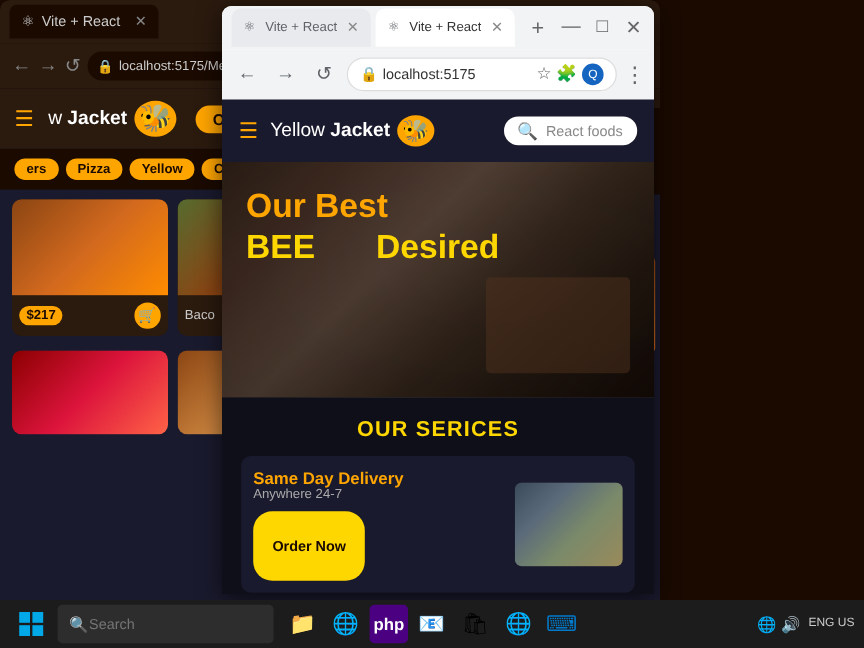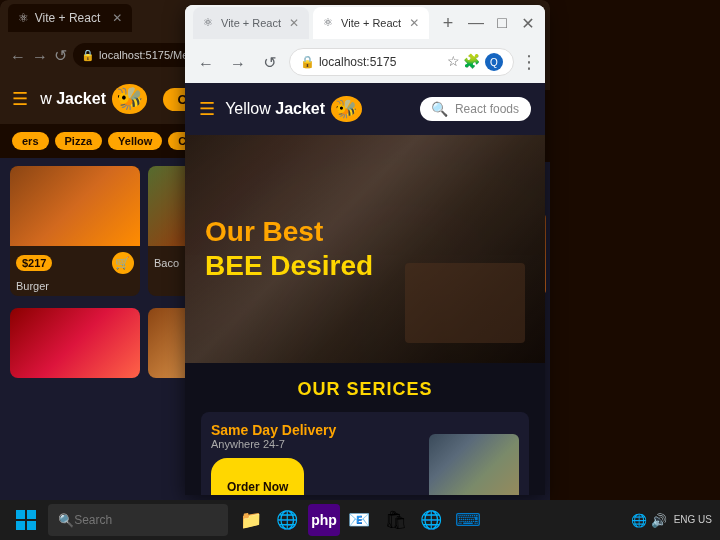--- a/index.html
+++ b/index.html
@@ -136,24 +136,24 @@
     .logo-bee { font-size: 18px; background: #ffa500; border-radius: 50%; padding: 2px 4px; }
     .site-search {
       margin-left: auto; display: flex; align-items: center; background: #fff;
       border-radius: 20px; padding: 4px 12px; gap: 6px;
     }
     .search-icon { color: #888; font-size: 14px; }
     .search-placeholder { color: #888; font-size: 12px; }
 
     
     .site-hero {
-      height: 228px; position: relative; overflow: hidden;
+      height: 196px; position: relative; overflow: hidden;
       background: linear-gradient(rgba(0,0,0,0.5), rgba(0,0,0,0.3)), 
                   linear-gradient(135deg, #3d2b1f 0%, #6b4c3b 30%, #8B7355 60%, #5a3e2b 100%);
-      display: flex; align-items: center;
+      display: flex; 
     }
     .hero-bg {
       position: absolute; inset: 0;
       background: linear-gradient(rgba(0,0,0,0.45), rgba(0,0,0,0.45)),
                   radial-gradient(ellipse at 60% 50%, #5c3d2e 0%, #3d2b1f 40%, #1a1000 100%);
     }
     .hero-text { position: relative; z-index: 2; padding: 20px; }
     .hero-title-line1 { font-size: 28px; font-weight: bold; color: #ffa500; line-height: 1.2; }
     .hero-title-line2 { font-size: 28px; font-weight: bold; color: #ff6600; line-height: 1.2; }
     .hero-title-line2 span { color: #ffd700; }
@@ -225,21 +225,20 @@
     </div>
 
     <div style="display:flex;gap:8px;padding:8px 10px;position:relative;">
 
       <div class="food-card-back" style="width:130px;">
         <div class="food-img food-img-burger" style="width:100%;height:80px;"></div>
         <div class="food-card-back-info">
           <span class="food-price">$217</span>
           <button class="cart-icon-btn">🛒</button>
         </div>
-        <div style="padding:0 6px 4px;color:#ccc;font-size:11px;">Burger</div>
       </div>
 
       <div class="food-card-back" style="width:130px;">
         <div class="food-img food-img-burger2" style="width:100%;height:80px;"></div>
         <div class="food-card-back-info">
           <span style="color:#ccc;font-size:11px;">Baco</span>
           <button class="cart-icon-btn" style="margin-left:auto;">🛒</button>
         </div>
       </div>
     </div>
@@ -323,21 +322,21 @@
 
     <div class="site-hero">
       <div class="hero-bg"></div>
 
       <div style="position:absolute;inset:0;background:linear-gradient(rgba(0,0,0,0.3),rgba(0,0,0,0.4)),linear-gradient(135deg,#3d2b1f 0%,#5c4033 20%,#7a6050 40%,#4a3728 60%,#2d1f15 80%,#1a0e08 100%);opacity:0.9;"></div>
 
       <div style="position:absolute;bottom:20px;right:20px;width:120px;height:80px;background:rgba(80,50,30,0.5);border-radius:4px;"></div>
       <div class="hero-text">
         <div class="hero-title-line1">Our Best</div>
         <div class="hero-title-line2">
-          <span>BEE </span><span style="color:#ffd700;">Desired</span>
+          <span>BEE </span><span style="color:#ffd700;margin-left:43px;">Desired</span>
         </div>
       </div>
     </div>
 
     <div class="site-services">
       <div class="services-title">OUR SERICES</div>
       <div class="service-card">
         <div class="service-info">
           <div class="service-name">Same Day Delivery</div>
           <div class="service-sub">Anywhere 24-7</div>

